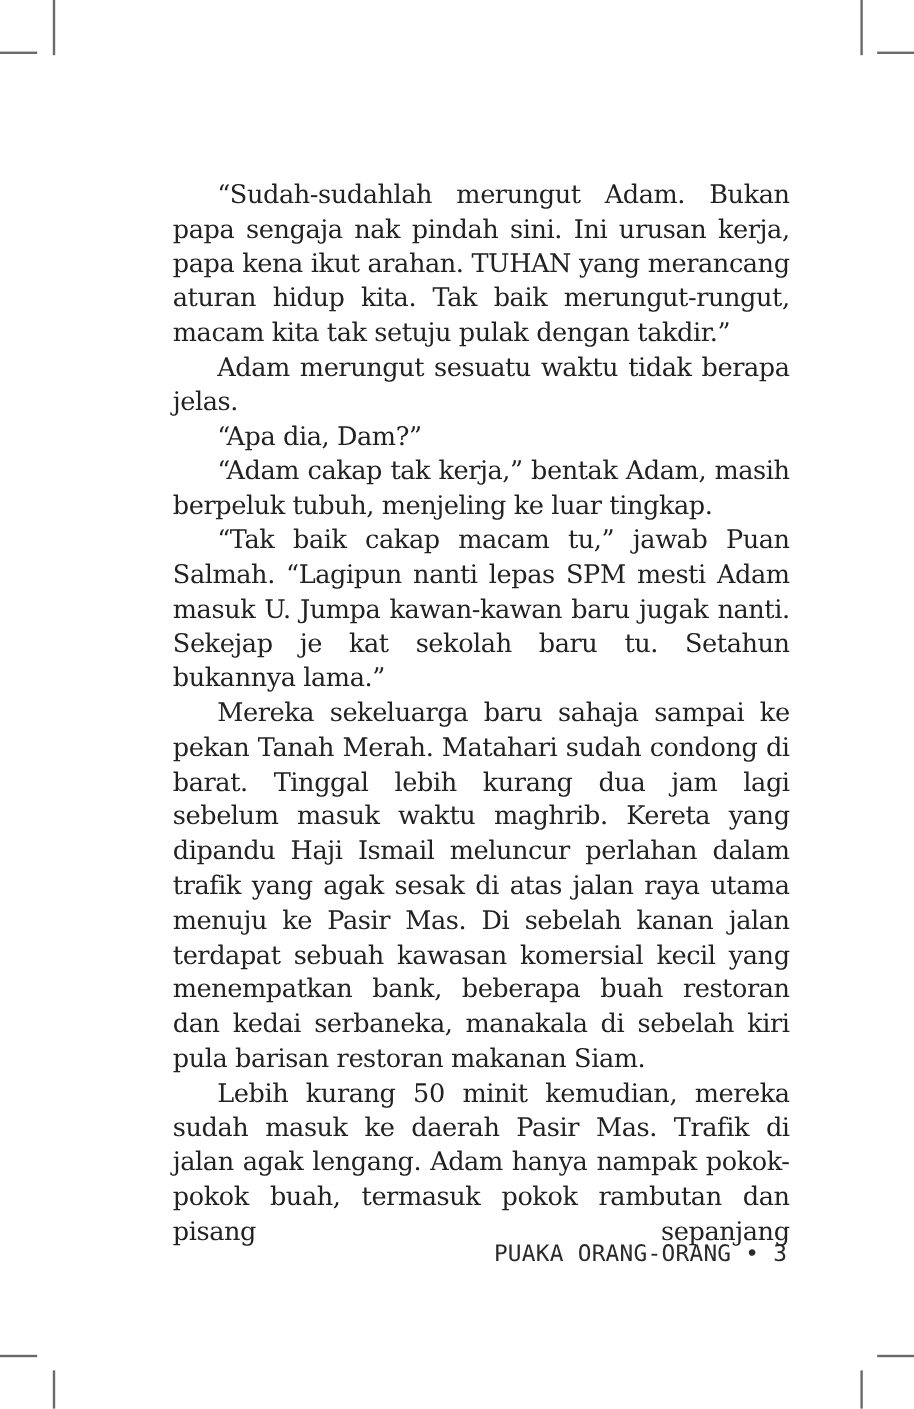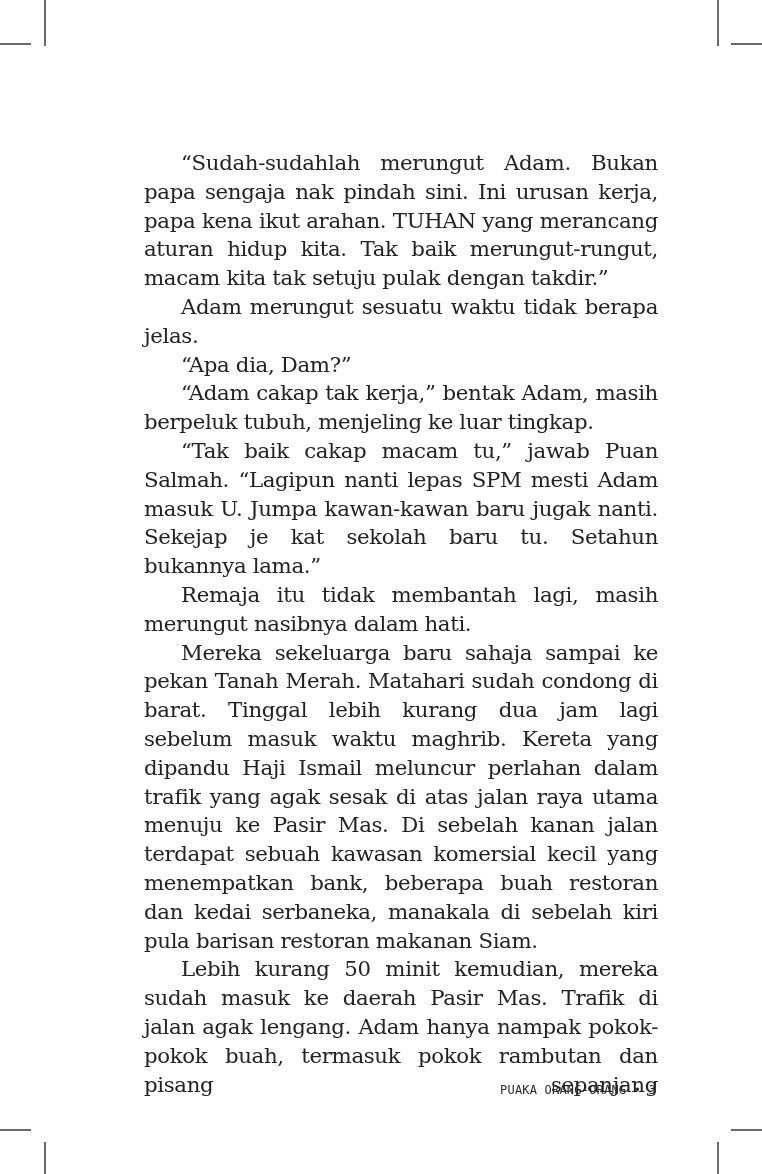--- a/index.html
+++ b/index.html
@@ -14,23 +14,23 @@
     position: absolute; left: 144px; top: 137px; width: 514px;
     font-family: "DejaVu Serif", "Liberation Serif", serif;
     font-size: 21.3px; line-height: 28.8px; color: #222222;
     letter-spacing: -0.35px; word-spacing: 0px; margin-top: 12px;
   }
   .text-block p {
     margin: 0; text-indent: 37px; text-align: justify;
     text-align-last: left; hyphens: none;
   }
   .footer {
-    position: absolute; right: 106px; top: 1083px;
+    position: absolute; right: 106px; top: 1034px;
     font-family: "DejaVu Sans Mono", "Liberation Mono", monospace;
-    font-size: 12px; letter-spacing: 0.2px; color: #2a2a2a;
+    font-size: 19px; letter-spacing: 0.2px; color: #2a2a2a;
     white-space: pre;
   }
 </style>
 </head>
 <body>
 
 <div class="crop v" style="left:44px;top:0;height:46px;"></div>
 <div class="crop h" style="left:0;top:43px;width:31px;"></div>
 <div class="crop v" style="left:717px;top:0;height:46px;"></div>
 <div class="crop h" style="left:731px;top:43px;width:31px;"></div>
@@ -38,18 +38,17 @@
 <div class="crop v" style="left:44px;top:1142px;height:32px;"></div>
 <div class="crop h" style="left:731px;top:1129px;width:31px;"></div>
 <div class="crop v" style="left:717px;top:1142px;height:32px;"></div>
 
 <div class="text-block">
   <p>“Sudah-sudahlah merungut Adam. Bukan papa sengaja nak pindah sini. Ini urusan kerja, papa kena ikut arahan. TUHAN yang merancang aturan hidup kita. Tak baik merungut-rungut, macam kita tak setuju pulak dengan takdir.”</p>
   <p>Adam merungut sesuatu waktu tidak berapa jelas.</p>
   <p>“Apa dia, Dam?”</p>
   <p>“Adam cakap tak kerja,” bentak Adam, masih berpeluk tubuh, menjeling ke luar tingkap.</p>
   <p>“Tak baik cakap macam tu,” jawab Puan Salmah. “Lagipun nanti lepas SPM mesti Adam masuk U. Jumpa kawan-kawan baru jugak nanti. Sekejap je kat sekolah baru tu. Setahun bukannya lama.”</p>
-  <p>Remaja itu tidak membantah lagi, masih merungut nasibnya dalam hati.</p>
   <p>Mereka sekeluarga baru sahaja sampai ke pekan Tanah Merah. Matahari sudah condong di barat. Tinggal lebih kurang dua jam lagi sebelum masuk waktu maghrib. Kereta yang dipandu Haji Ismail meluncur perlahan dalam trafik yang agak sesak di atas jalan raya utama menuju ke Pasir Mas. Di sebelah kanan jalan terdapat sebuah kawasan komersial kecil yang menempatkan bank, beberapa buah restoran dan kedai serbaneka, manakala di sebelah kiri pula barisan restoran makanan Siam.</p>
   <p style="text-align-last: justify;">Lebih kurang 50 minit kemudian, mereka sudah masuk ke daerah Pasir Mas. Trafik di jalan agak lengang. Adam hanya nampak pokok-pokok buah, termasuk pokok rambutan dan pisang sepanjang</p>
 </div>
 
 <div class="footer"><span>PUAKA ORANG-ORANG</span> <span>•</span> <span>3</span></div>
 
 </body></html>

